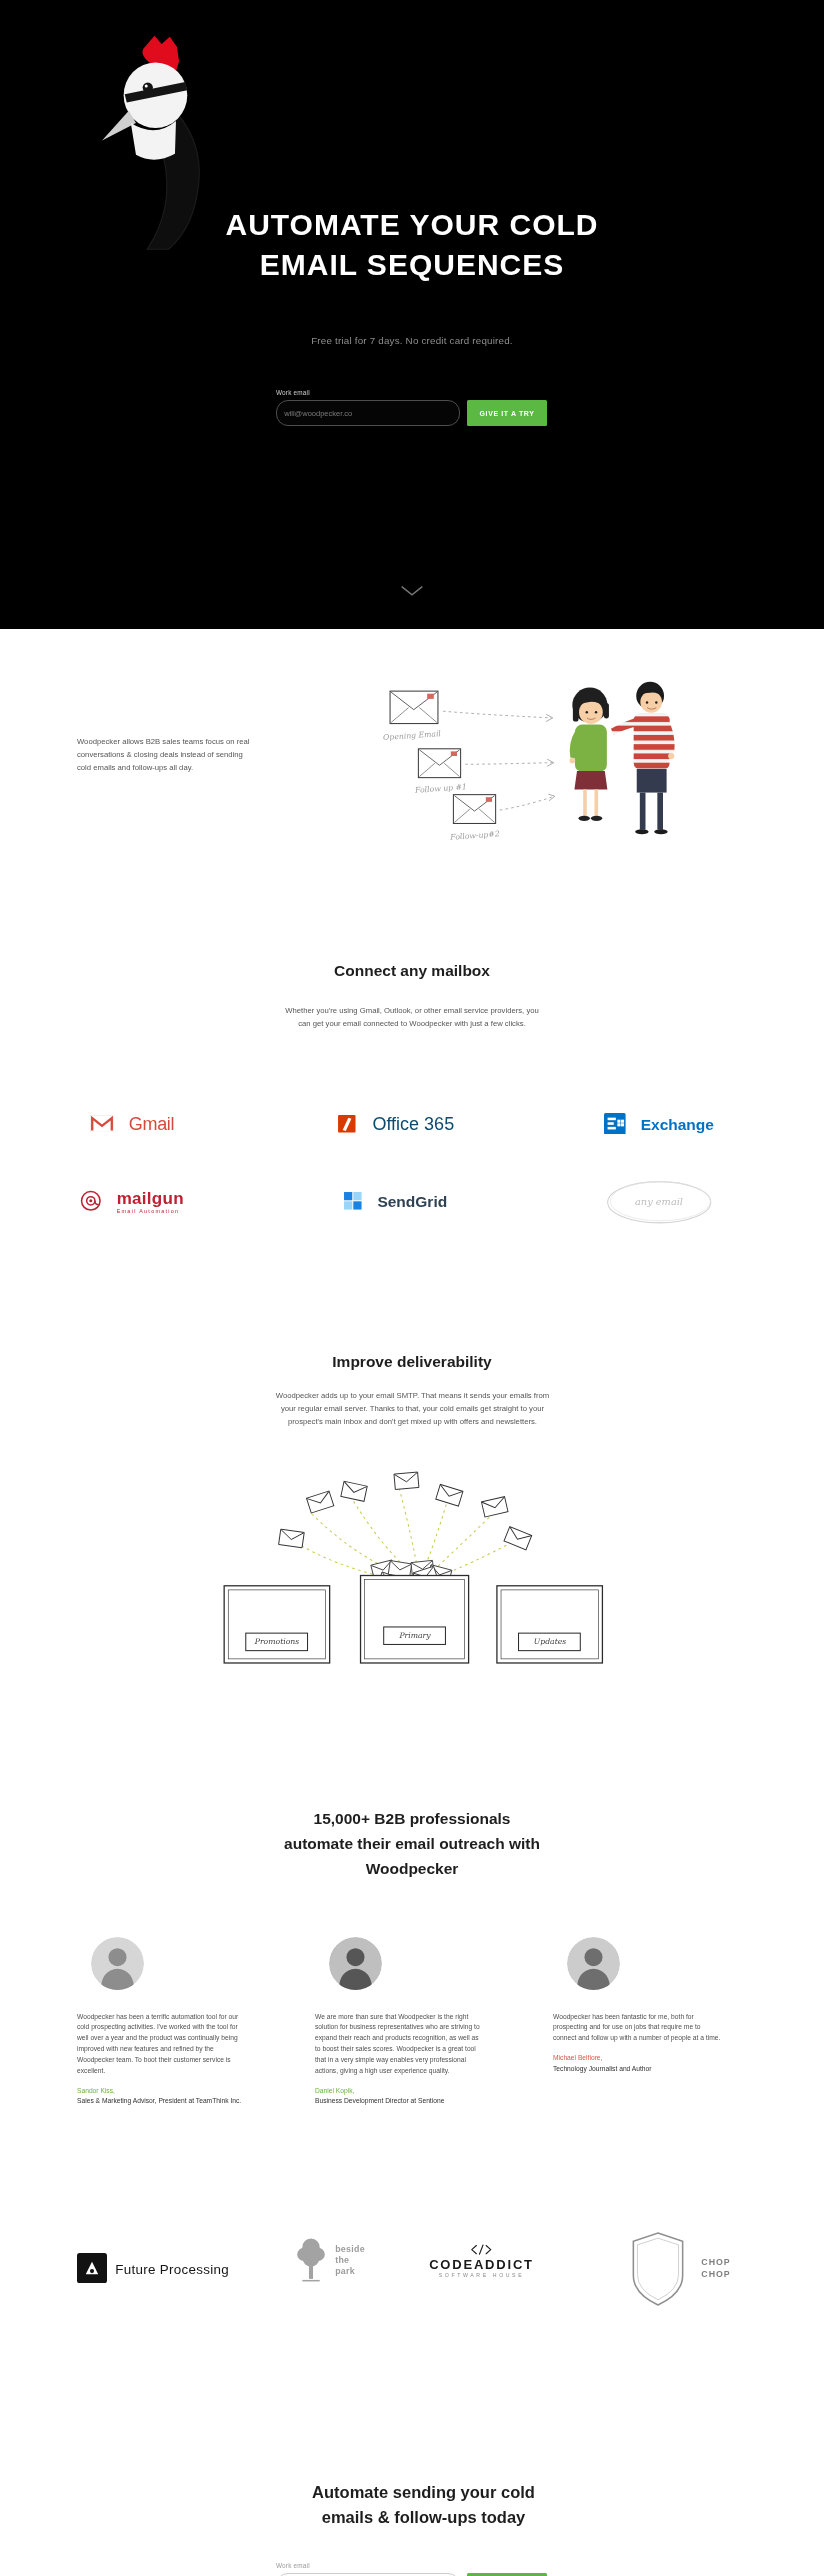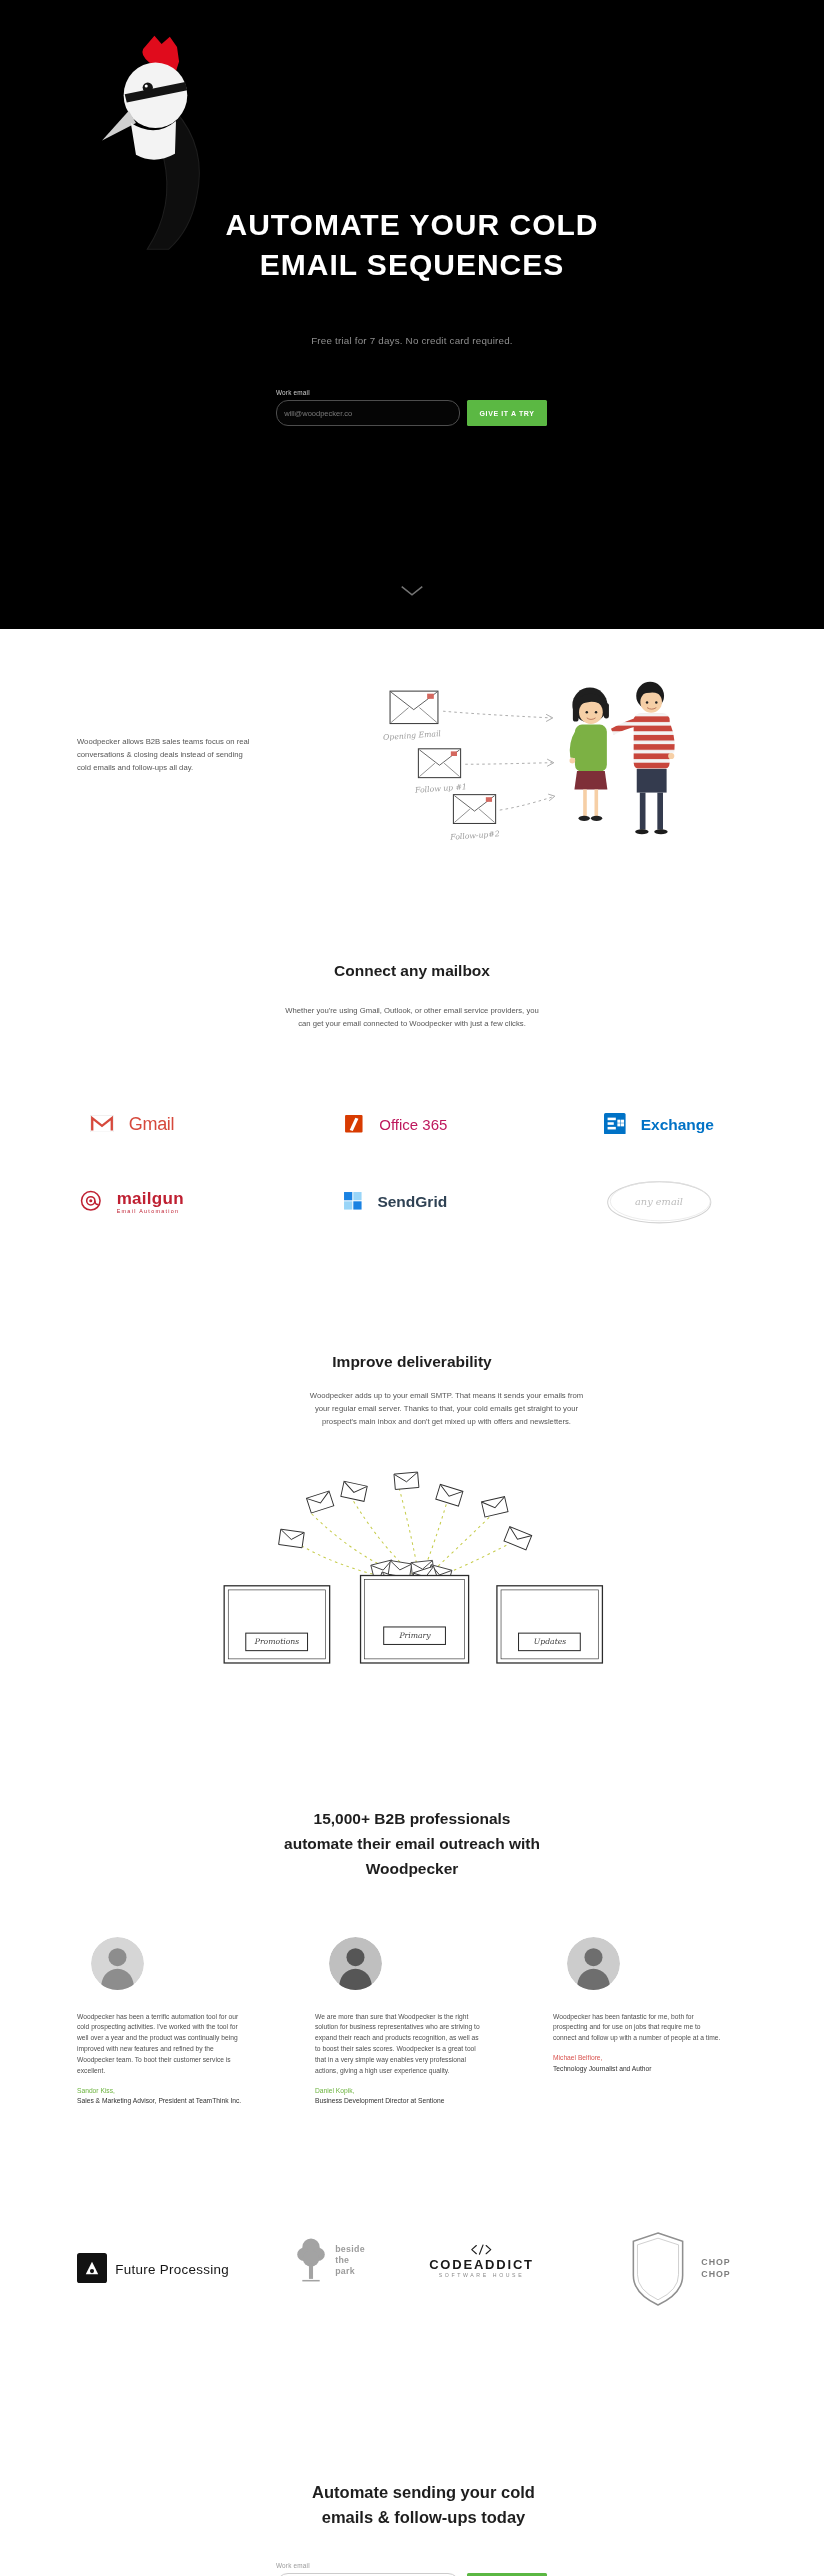--- a/index.html
+++ b/index.html
@@ -33,21 +33,21 @@
   .section-title { position:absolute; left:0; width:100%; text-align:center; font-size:15.5px; font-weight:700; color:#1e1e1e; }
   .body-text { font-size:7.7px; color:#565656; line-height:1.72; }
   .divider { position:absolute; left:41px; width:742px; height:0.5px; background:#e7e7e7; }
   .hand { font-family:"DejaVu Serif", serif; font-style:italic; }
   .flow-label { position:absolute; width:88px; text-align:center; font-size:7.7px; color:#9c9c9c; transform:rotate(-4deg); }
   .tray-label { position:absolute; width:72px; text-align:center; font-size:7.7px; color:#3c3c3c; }
 
   
   .provider-cell { position:absolute; width:216px; display:flex; align-items:center; justify-content:center; gap:15px; }
   .gmail-text { font-size:18px; color:#d6493c; letter-spacing:-0.3px; }
-  .office-text { font-size:15px; color:#be185d; }
+  .office-text { font-size:18px; color:#0c4a6e; }
   .exchange-text { font-size:15.5px; color:#0072c6; font-weight:700; }
   .mailgun-col { display:flex; flex-direction:column; align-items:flex-start; gap:1.5px; }
   .mailgun-text { font-size:17px; color:#bf2032; font-weight:700; letter-spacing:0.3px; line-height:1; }
   .mailgun-sub { font-size:5.4px; color:#bf2032; letter-spacing:1.3px; }
   .sendgrid-text { font-size:15.5px; color:#2f4254; font-weight:700; }
   .anyemail-wrap { position:relative; width:111px; height:49px; }
   .anyemail-text { position:absolute; left:0; top:18.5px; width:100%; text-align:center; font-size:9.8px; color:#bdbdbd; }
 
   
   .t-title { position:absolute; left:0; top:48px; width:100%; text-align:center; font-size:15.5px; font-weight:700; color:#1e1e1e; line-height:25px; }
@@ -269,21 +269,21 @@
         </svg>
         <span class="anyemail-text hand">any email</span>
       </span>
     </div>
   </section>
 
   <div class="divider" style="top:1318px;"></div>
 
   <section class="section" style="top:1318px; height:439px;">
     <h2 class="section-title" style="top:35px;">Improve deliverability</h2>
-    <p class="body-text abs" style="left:268px; top:71px; width:289px; text-align:center;margin-left:34px;">Woodpecker adds up to your email SMTP. That means it sends your emails from your regular email server. Thanks to that, your cold emails get straight to your prospect's main inbox and don't get mixed up with offers and newsletters.</p>
+    <p class="body-text abs" style="left:268px; top:71px; width:289px; text-align:center;">Woodpecker adds up to your email SMTP. That means it sends your emails from your regular email server. Thanks to that, your cold emails get straight to your prospect's main inbox and don't get mixed up with offers and newsletters.</p>
 
     <div class="abs" style="left:180px; top:152px; width:464px; height:211px;">
       <svg viewBox="0 0 900 410" width="464" height="211">
         <g stroke="#c6cc4b" stroke-width="2" fill="none" stroke-dasharray="5 7">
           <path d="M215,135 Q300,190 430,215"></path>
           <path d="M255,85 Q340,170 445,210"></path>
           <path d="M330,50 Q390,150 455,205"></path>
           <path d="M425,35 Q450,130 462,200"></path>
           <path d="M520,55 Q495,140 470,202"></path>
           <path d="M600,92 Q530,160 480,206"></path>

